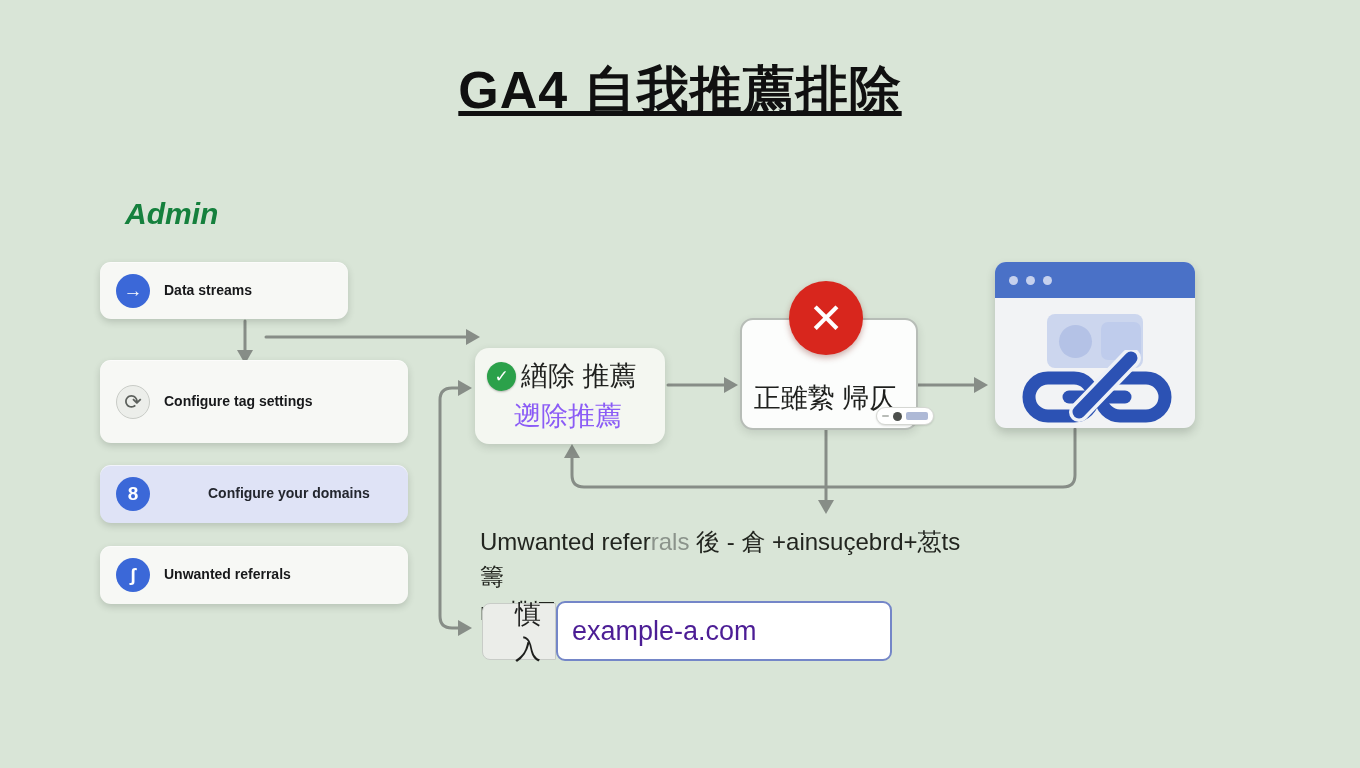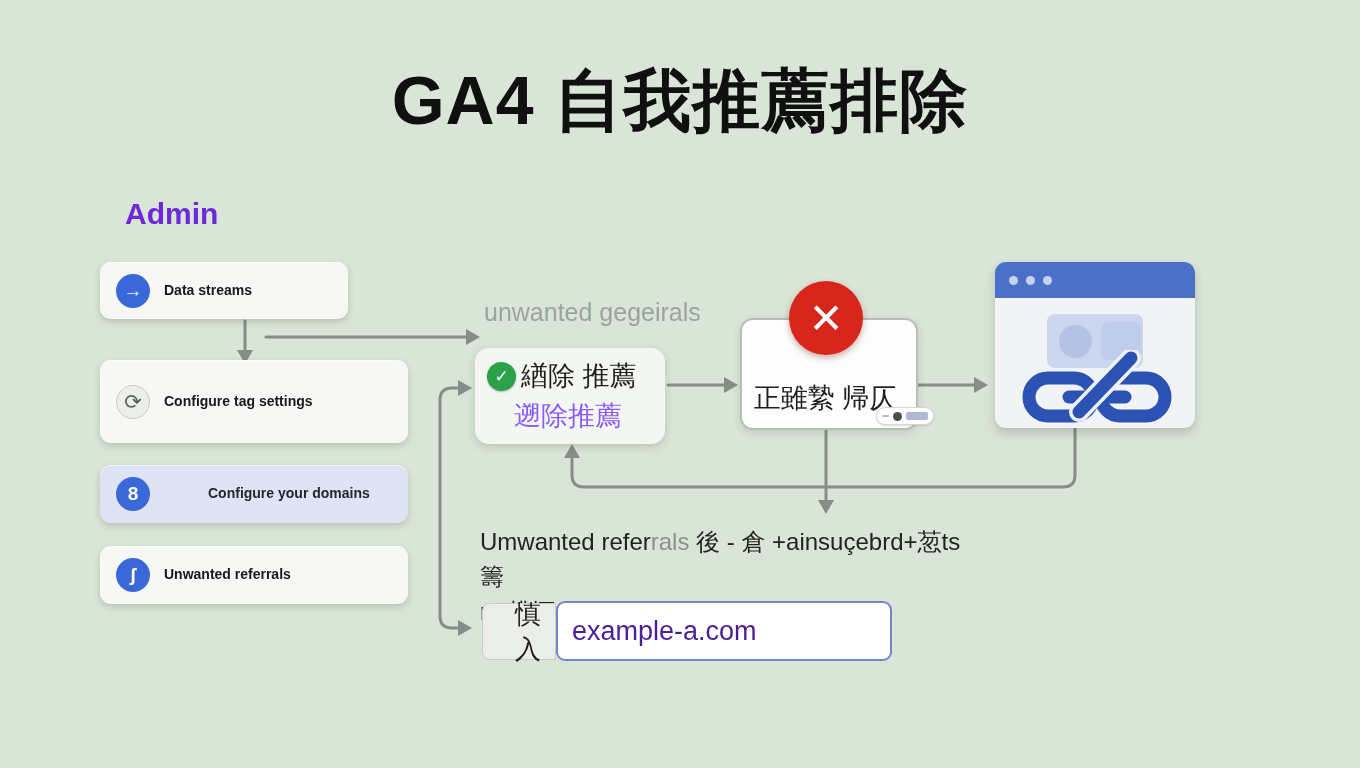--- a/index.html
+++ b/index.html
@@ -5,23 +5,23 @@
   html,body{margin:0;padding:0;}
   .stage{
     position:relative;width:1360px;height:768px;overflow:hidden;
     background:#d9e5d7;
     font-family:"Liberation Sans","DejaVu Sans",sans-serif;
     color:#1c1d1b;
   }
   .abs{position:absolute;}
   .page-title{
     left:0;top:56px;width:1360px;text-align:center;
-    font-size:68px;font-weight:700;letter-spacing:1px;color:#101010;
-  }
-  .admin-heading{left:125px;top:197px;font-size:30px;font-weight:700;color:#6d28d9;}
+    font-size:52px;font-weight:700;letter-spacing:1px;color:#101010;text-decoration:underline;
+  }
+  .admin-heading{left:125px;top:197px;font-size:30px;font-weight:700;color:#15803d;font-style:italic;}
 
   .side-btn{
     display:flex;align-items:center;gap:14px;padding:0 16px;
     background:#f7f8f5;border-radius:11px;
     box-shadow:0 3px 7px rgba(50,60,50,.20), 0 1px 0 rgba(255,255,255,.6) inset;
   }
   .side-btn .label{font-size:14px;font-weight:700;color:#17181a;line-height:1.25;}
   .side-btn.light .label{font-weight:700;color:#23262e;margin-left:44px;}
   .icon-circle{
     width:34px;height:34px;min-width:34px;border-radius:50%;
@@ -147,21 +147,20 @@
   <div class="abs side-btn light btn-domains" style="left:100px;top:465px;width:308px;height:58px;box-sizing:border-box;">
     <span class="icon-circle">8</span>
     <span class="label">Configure your domains</span>
   </div>
 
   <div class="abs side-btn" style="left:100px;top:546px;width:308px;height:58px;box-sizing:border-box;">
     <span class="icon-circle">ʃ</span>
     <span class="label">Unwanted referrals</span>
   </div>
 
-  <div class="abs ann-gray" style="left:484px;top:298px;">unwanted gegeirals</div>
 
   <div class="abs exclude-box">
     <div class="exclude-line1">
       <span class="check-circle">✓</span>
       <span>緧除 推薦</span>
     </div>
     <div class="exclude-line2">遡除推薦</div>
   </div>
 
   <div class="abs error-box">

